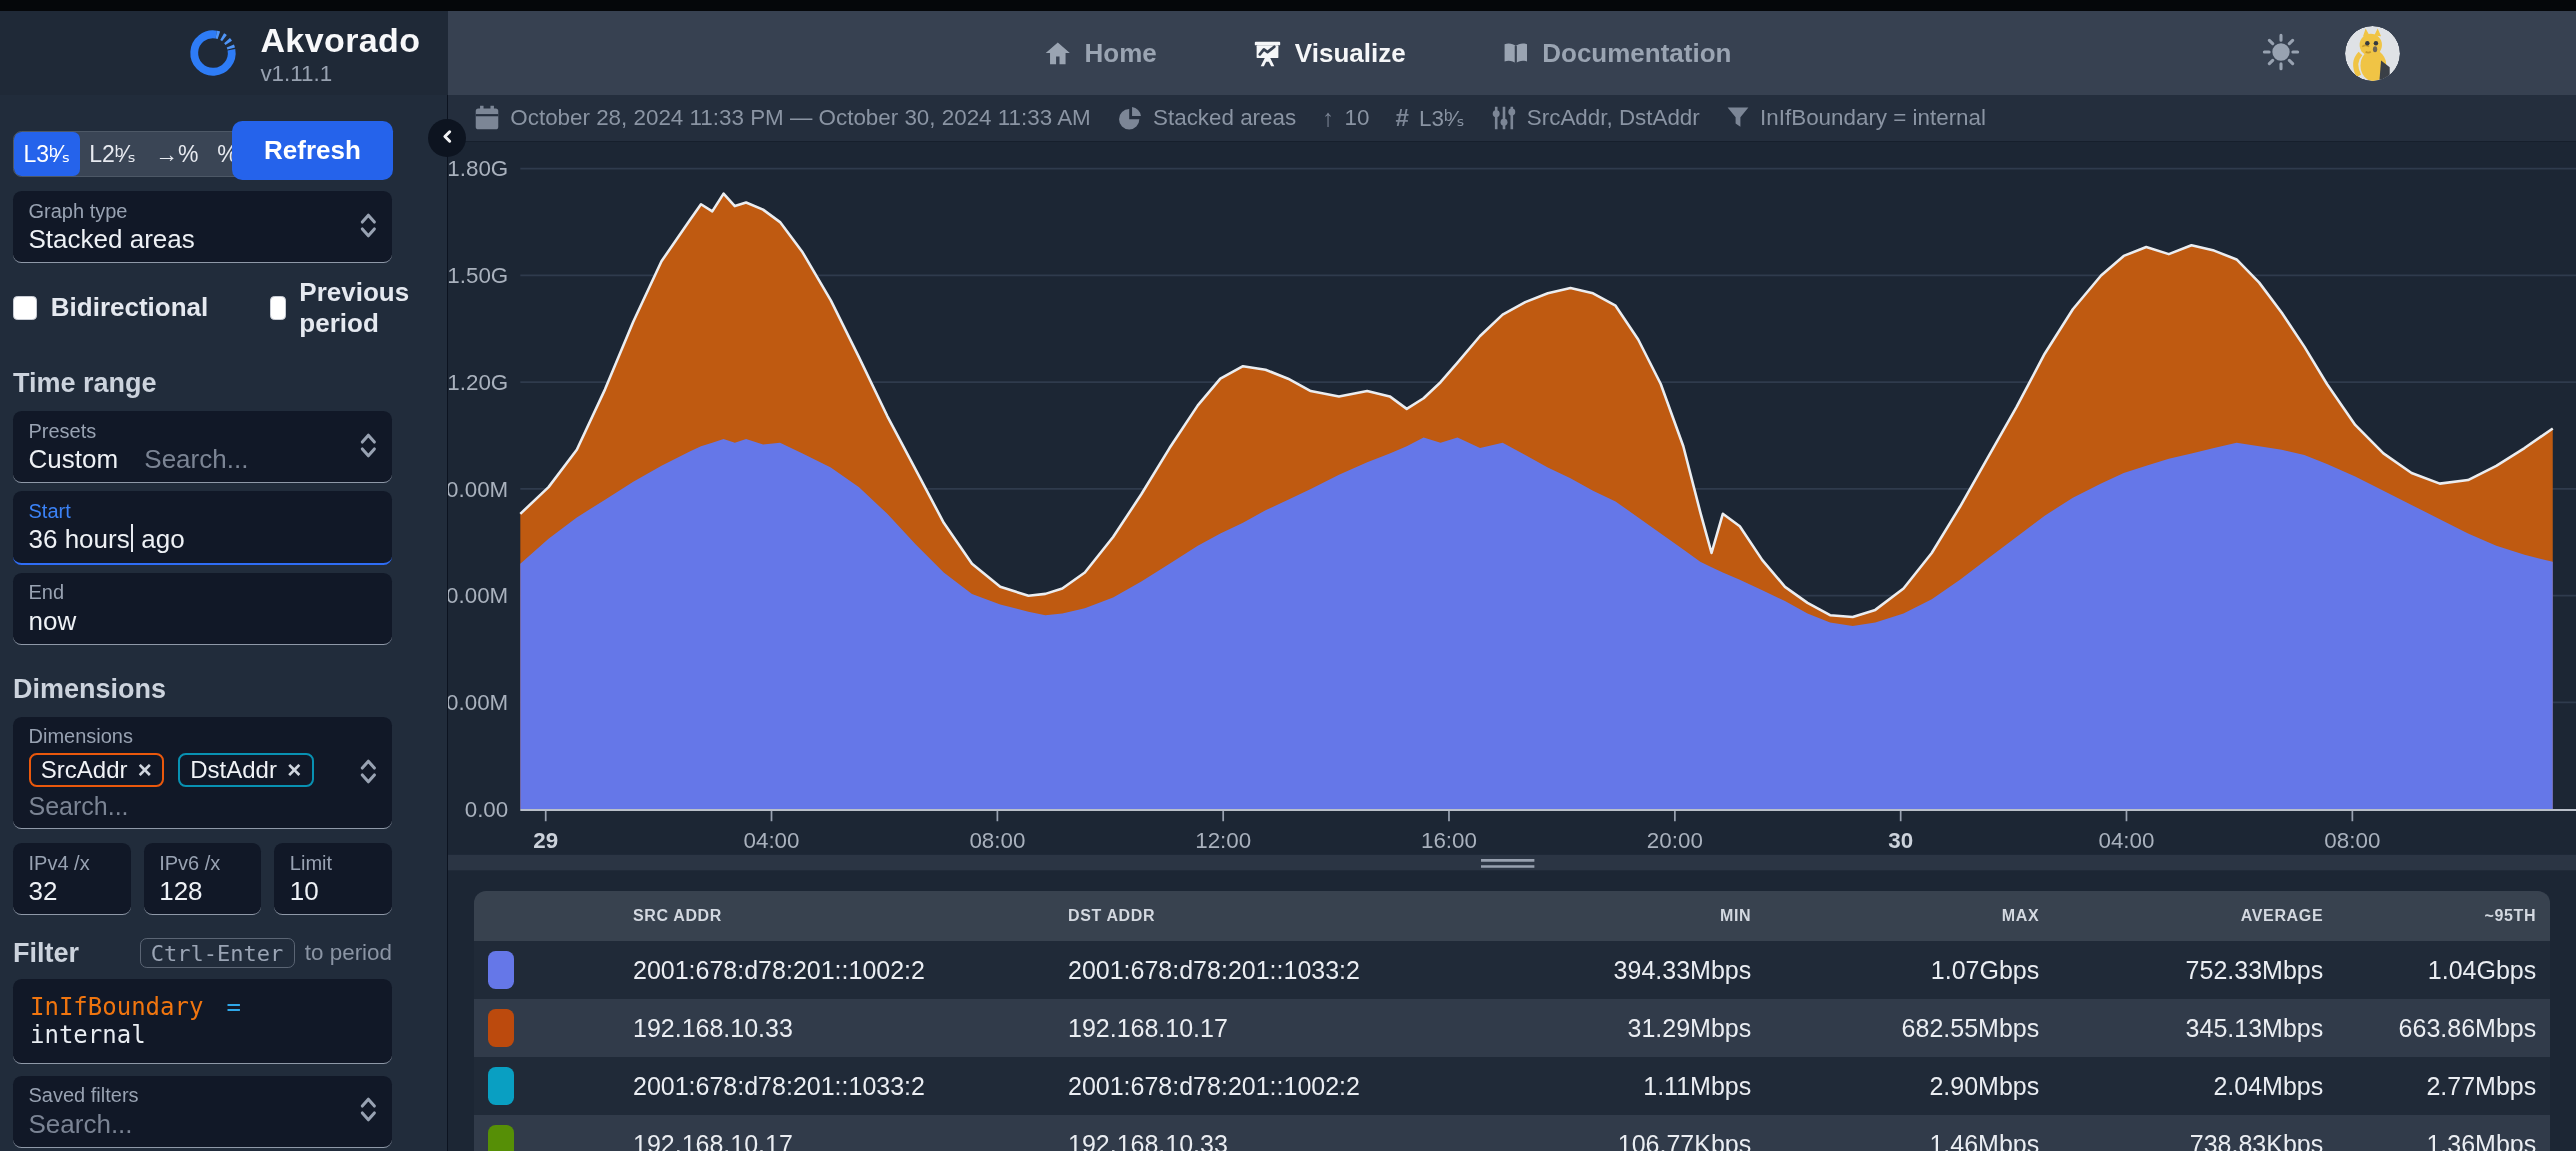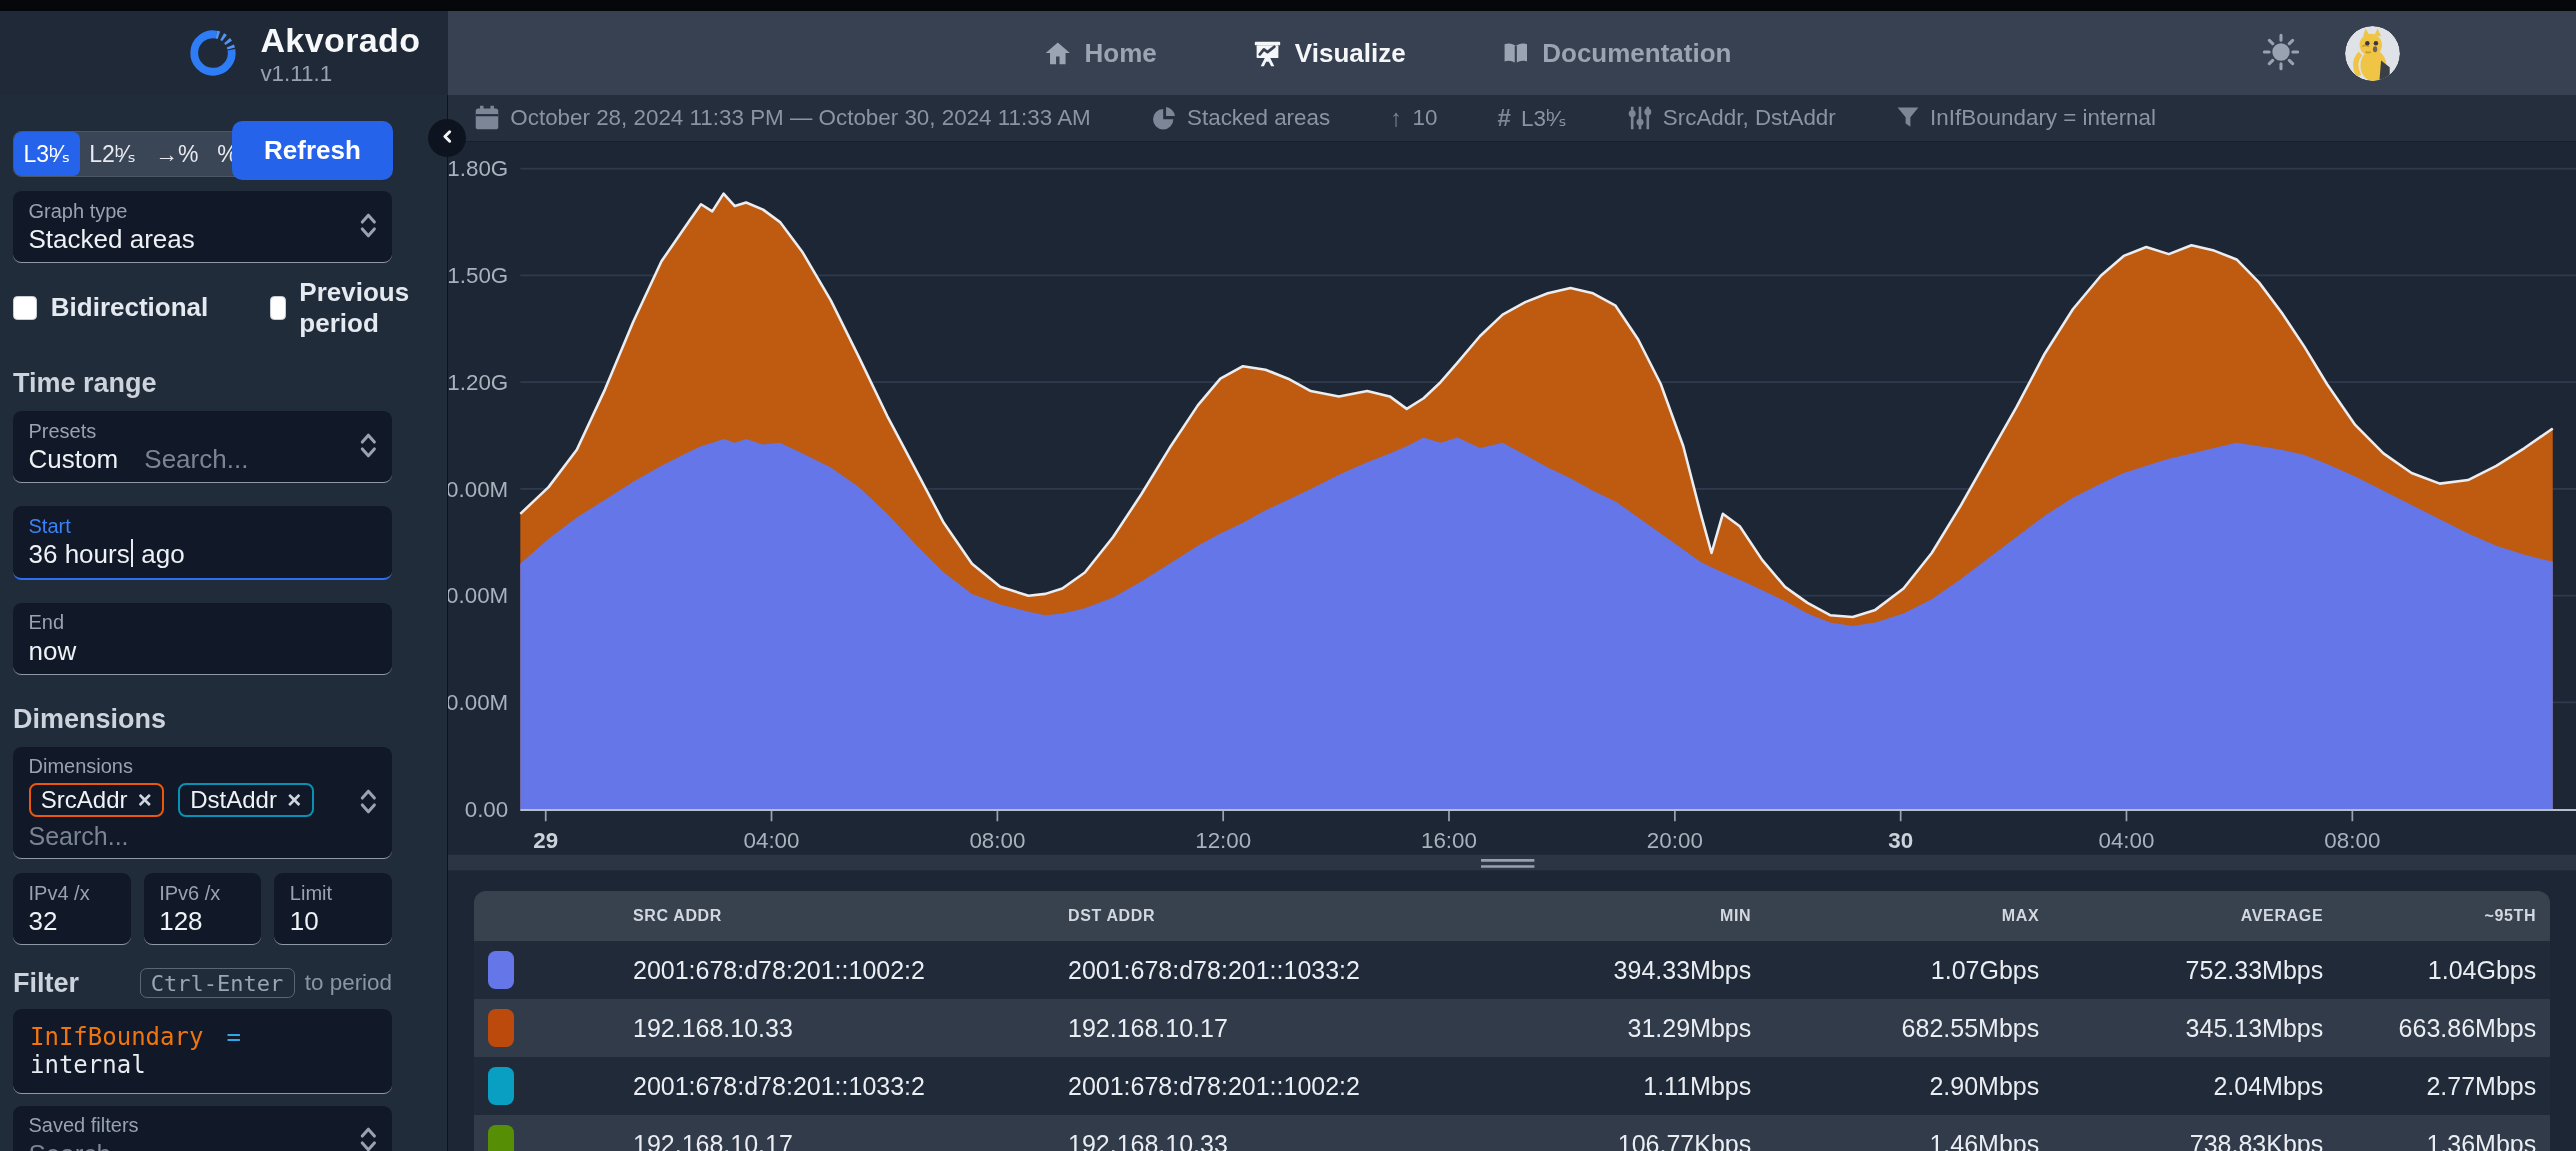--- a/index.html
+++ b/index.html
@@ -41,21 +41,21 @@
   .updown { position:absolute; right:13.8px; top:50%; transform:translateY(-50%); }
   .placeholder { color:#7b8494; }
   .cursor-bar { display:inline-block; width:2.6px; height:27.6px; background:#e7eaf0; vertical-align:-3.4px; margin:0 0.9px; }
 
   .checkbox-row { display:flex; gap:62px; margin-top:13.8px; align-items:center; }
   .cb-group { display:flex; align-items:center; gap:13.8px; }
   .checkbox { width:24px; height:24px; background:#fff; border:1.7px solid #c8ccd4; border-radius:4.3px; cursor:pointer; }
   .cb-label { color:#e5e9f0; font-size:26px; font-weight:600; }
 
   .section-heading { color:#ccd3dd; font-size:27px; font-weight:bold; margin-top:29px; }
-  .mt14 { margin-top:12px; } .mt17 { margin-top:23px; }
+  .mt14 { margin-top:12px; } .mt17 { margin-top:8px; }
 
   .tags-row { display:flex; gap:13.8px; margin-top:5.2px; }
   .dim-tag { display:inline-flex; align-items:center; gap:10.3px; border:2.6px solid; border-radius:7.7px;
     padding:0.9px 10.3px; color:#f0f2f6; font-size:24px; cursor:pointer; }
   .tag-x { font-size:24px; color:#d0d6df; font-weight:bold; cursor:pointer; }
   .dim-search { font-size:25px; margin-top:5.2px; }
 
   .small-row { display:flex; gap:13px; margin-top:13.8px; }
   .small-panel { width:118px; }
 
@@ -67,21 +67,21 @@
   .filter-editor { background:#111827; border-radius:8.6px; border-bottom:1.7px solid #8f99a8; padding:13.8px 17px; margin-top:10.3px;
     font-family:"DejaVu Sans Mono","Liberation Mono",monospace; font-size:24px; cursor:text; }
   .tok-field { color:#f0750f; } .tok-op { color:#2fa7e8; } .tok-val { color:#e8ecf1; }
 
   .collapse-btn { position:absolute; left:428px; top:119px; width:38px; height:38px; border-radius:50%;
     background:#0d1420; border:none; cursor:pointer; z-index:30; display:flex; align-items:center; justify-content:center; }
 
   
   .main { position:absolute; left:448px; top:95px; width:2128px; height:1056px; background:#1c2634; }
   .toolbar { position:absolute; left:0; top:0; width:100%; height:47px; background:#242e3d; border-bottom:0.9px solid #161f2c;
-    display:flex; align-items:center; padding-left:26px; gap:60px; }
+    display:flex; align-items:center; padding-left:26px; gap:26px; }
   .chip { display:flex; align-items:center; gap:10.3px; color:#8a94a3; font-size:22.4px; white-space:nowrap; }
   .chip svg { display:block; }
   .chip .glyph { font-size:24px; color:#7c8696; }
 
   .chart-wrap { position:absolute; left:0; top:47px; width:2128px; height:749px; }
   .chart-wrap svg { font-family:"Liberation Sans","DejaVu Sans",sans-serif; }
 
   
   .table-wrap { position:absolute; left:26px; right:26px; top:796px; border-radius:12px 12px 0 0; overflow:hidden; }
   table { width:100%; border-collapse:collapse; table-layout:fixed; }

